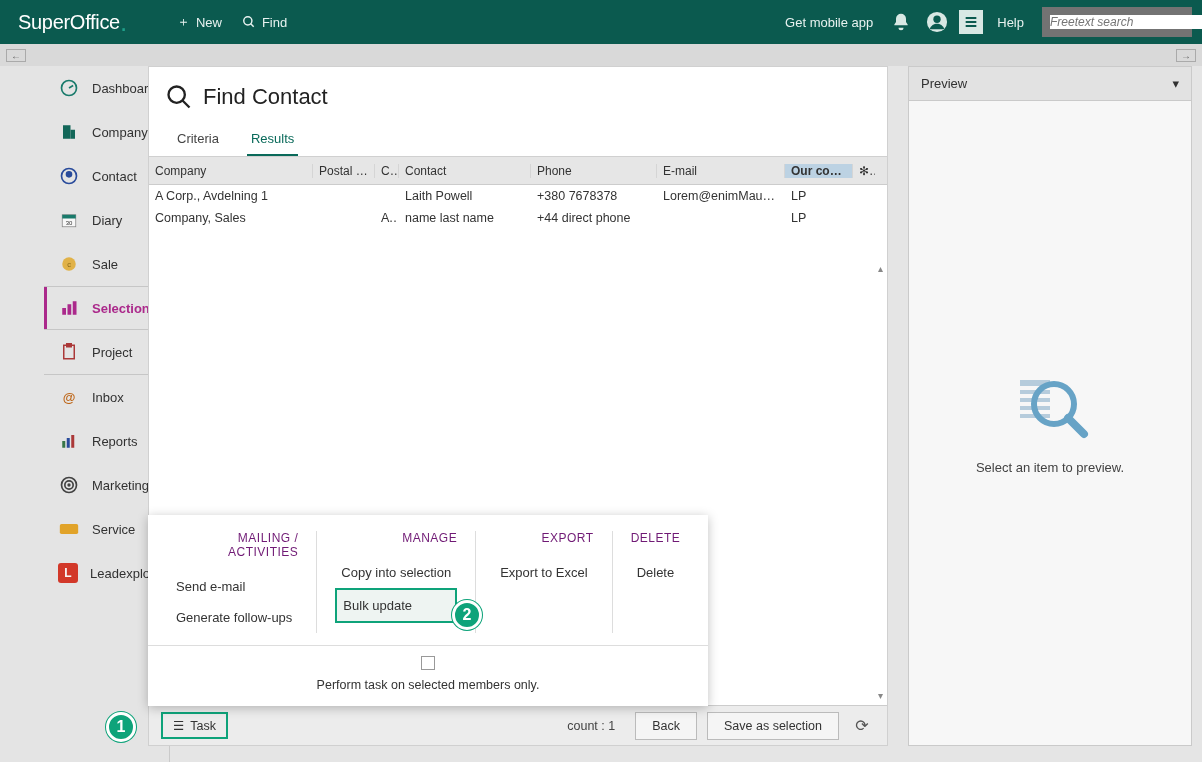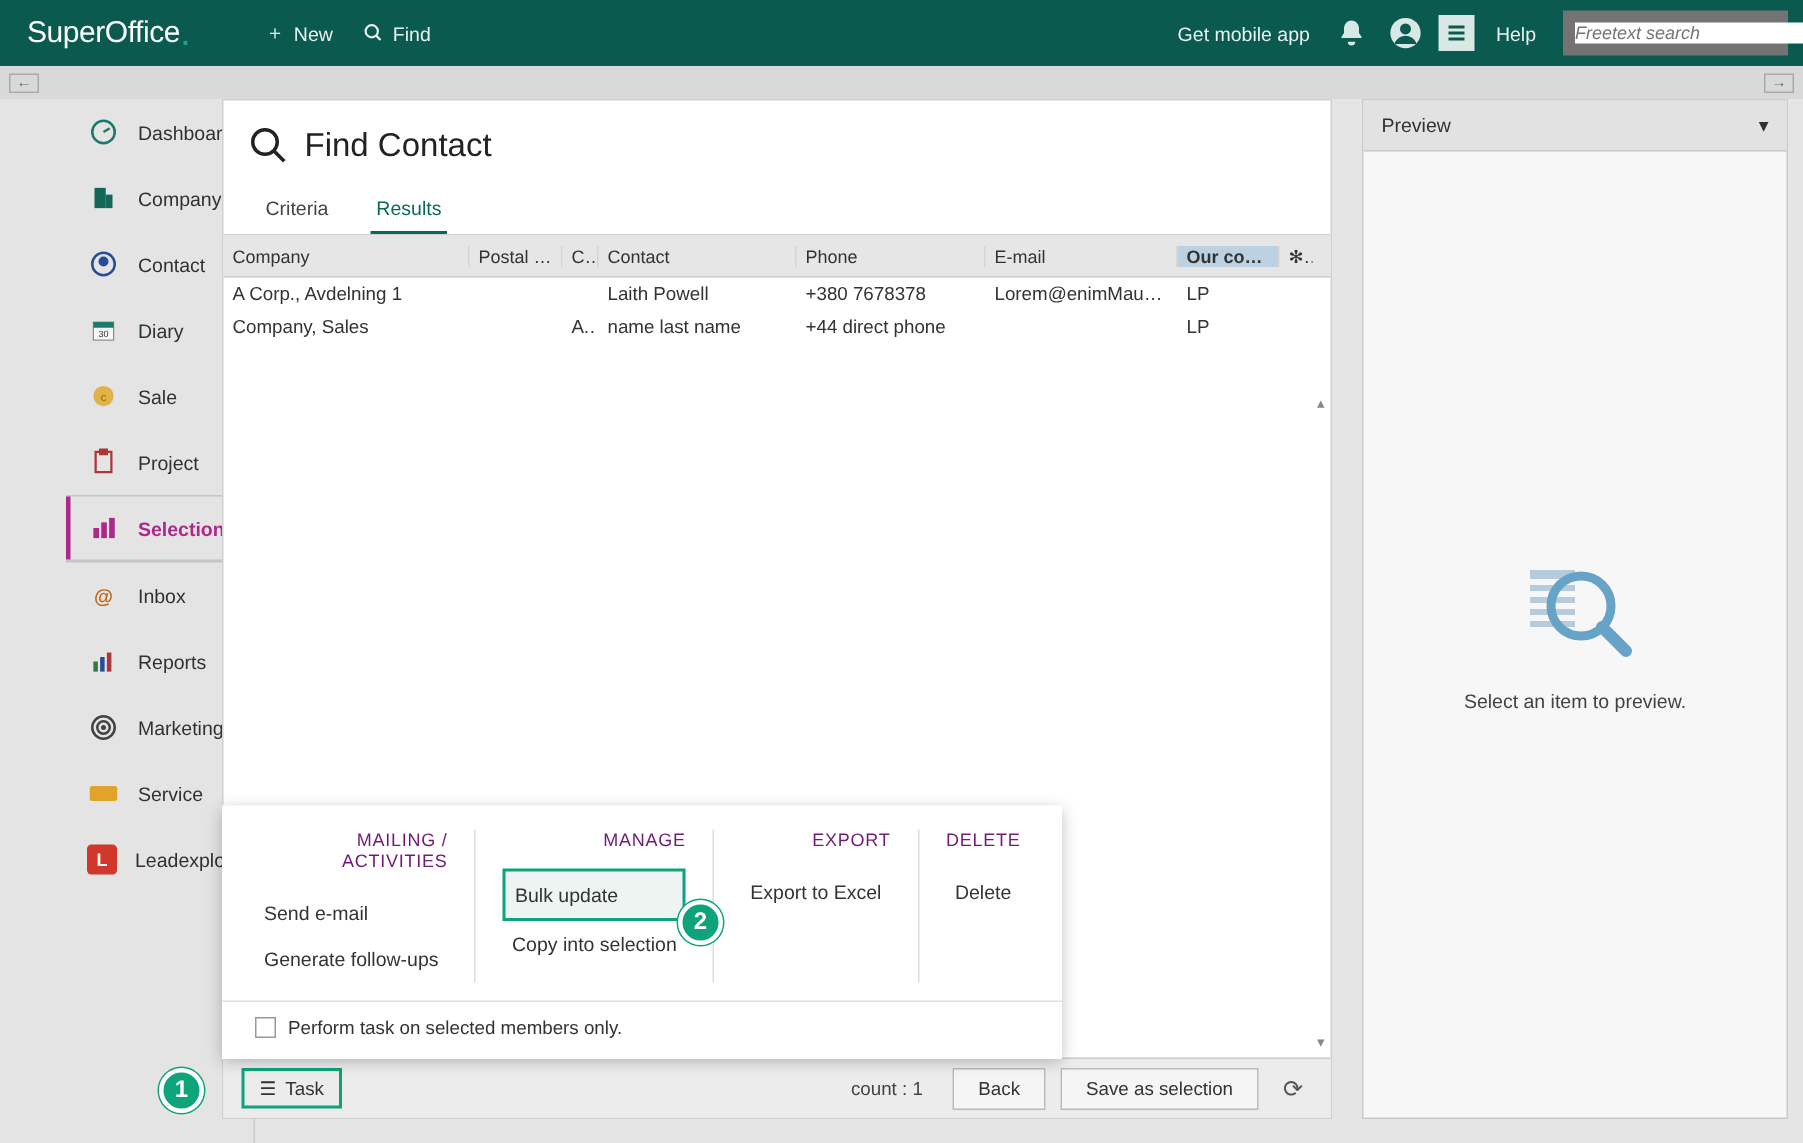--- a/index.html
+++ b/index.html
@@ -66,21 +66,21 @@
   
   .popup { position: absolute; left: 148px; bottom: 56px; width: 560px; background: #fff; box-shadow: 0 2px 10px rgba(0,0,0,.25); padding: 16px 22px 14px; }
   .popup-cols { display:flex; gap: 0; }
   .popup-col { padding: 0 18px; border-right: 1px solid #ddd; }
   .popup-col:first-child { padding-left: 0; }
   .popup-col:last-child { border-right: none; }
   .popup-col h4 { font-size: 12px; letter-spacing: .5px; color:#701a75; font-weight: 500; margin-bottom: 12px; text-align: right; }
   .popup-item { font-size: 13px; color:#333; padding: 8px 6px; cursor:pointer; white-space:nowrap; }
   .popup-item.hl { border: 2px solid #0ea37a; background: #eef4f2; }
   .popup-sep { height:1px; background:#ddd; margin: 12px -22px 10px; }
-  .popup-check { display:flex; align-items:center; gap:8px; font-size: 12.5px; color:#333; }
+  .popup-check { display:flex; align-items:center; gap:8px; font-size: 12.5px; color:#333;flex-direction:column; }
   .popup-check .cb { width:14px; height:14px; border:1px solid #999; display:inline-block; }
 
   
   .badge { position:absolute; width:30px; height:30px; border-radius:50%; background:#0ea37a; color:#fff; font-weight:700; display:flex; align-items:center; justify-content:center; font-size:16px; border:3px solid #fff; box-shadow:0 0 0 1px #0ea37a; z-index: 50; }
   .badge1 { left: 106px; bottom: 20px; }
   .badge2 { left: 452px; bottom: 132px; }
 
   
   .dim { filter: brightness(.97); }
 
@@ -181,38 +181,38 @@
   </div>
   <div class="nav-item">
     <span class="nav-icon">
         <svg width="18" height="18" viewBox="0 0 24 24">
           <circle cx="12" cy="12" r="9" fill="#e8b84a"></circle>
           <text x="12" y="16" font-size="10" text-anchor="middle" fill="#8a6a1a">c</text>
         </svg>
       </span>
     <span>Sale</span>
   </div>
-  <div class="nav-item">
-    <span class="nav-icon">
-        <svg width="18" height="20" viewBox="0 0 24 24" fill="none" stroke="#b03a3a" stroke-width="2">
-          <rect x="5" y="3" width="14" height="18"></rect>
-          <rect x="9" y="1" width="6" height="4" fill="#b03a3a"></rect>
-        </svg>
-      </span>
-    <span>Project</span>
-  </div>
   <div class="nav-item active">
     <span class="nav-icon">
         <svg width="18" height="18" viewBox="0 0 24 24" fill="#b02a8f">
           <rect x="3" y="12" width="5" height="9"></rect>
           <rect x="10" y="7" width="5" height="14"></rect>
           <rect x="17" y="3" width="5" height="18"></rect>
         </svg>
       </span>
     <span>Selection</span>
+  </div>
+  <div class="nav-item">
+    <span class="nav-icon">
+        <svg width="18" height="20" viewBox="0 0 24 24" fill="none" stroke="#b03a3a" stroke-width="2">
+          <rect x="5" y="3" width="14" height="18"></rect>
+          <rect x="9" y="1" width="6" height="4" fill="#b03a3a"></rect>
+        </svg>
+      </span>
+    <span>Project</span>
   </div>
   <div class="nav-sep"></div>
   <div class="nav-item">
     <span class="nav-icon" style="color:#c46a1a;font-weight:700;">@</span>
     <span>Inbox</span>
   </div>
   <div class="nav-item">
     <span class="nav-icon">
         <svg width="18" height="18" viewBox="0 0 24 24">
           <rect x="3" y="12" width="4" height="9" fill="#3a7a4a"></rect>
@@ -309,22 +309,22 @@
 
 <div class="popup">
   <div class="popup-cols">
     <div class="popup-col">
       <h4>MAILING / ACTIVITIES</h4>
       <div class="popup-item">Send e-mail</div>
       <div class="popup-item">Generate follow-ups</div>
     </div>
     <div class="popup-col">
       <h4>MANAGE</h4>
+      <div class="popup-item">Copy into selection</div>
       <div class="popup-item hl">Bulk update</div>
-      <div class="popup-item">Copy into selection</div>
     </div>
     <div class="popup-col">
       <h4>EXPORT</h4>
       <div class="popup-item">Export to Excel</div>
     </div>
     <div class="popup-col">
       <h4>DELETE</h4>
       <div class="popup-item">Delete</div>
     </div>
   </div>

